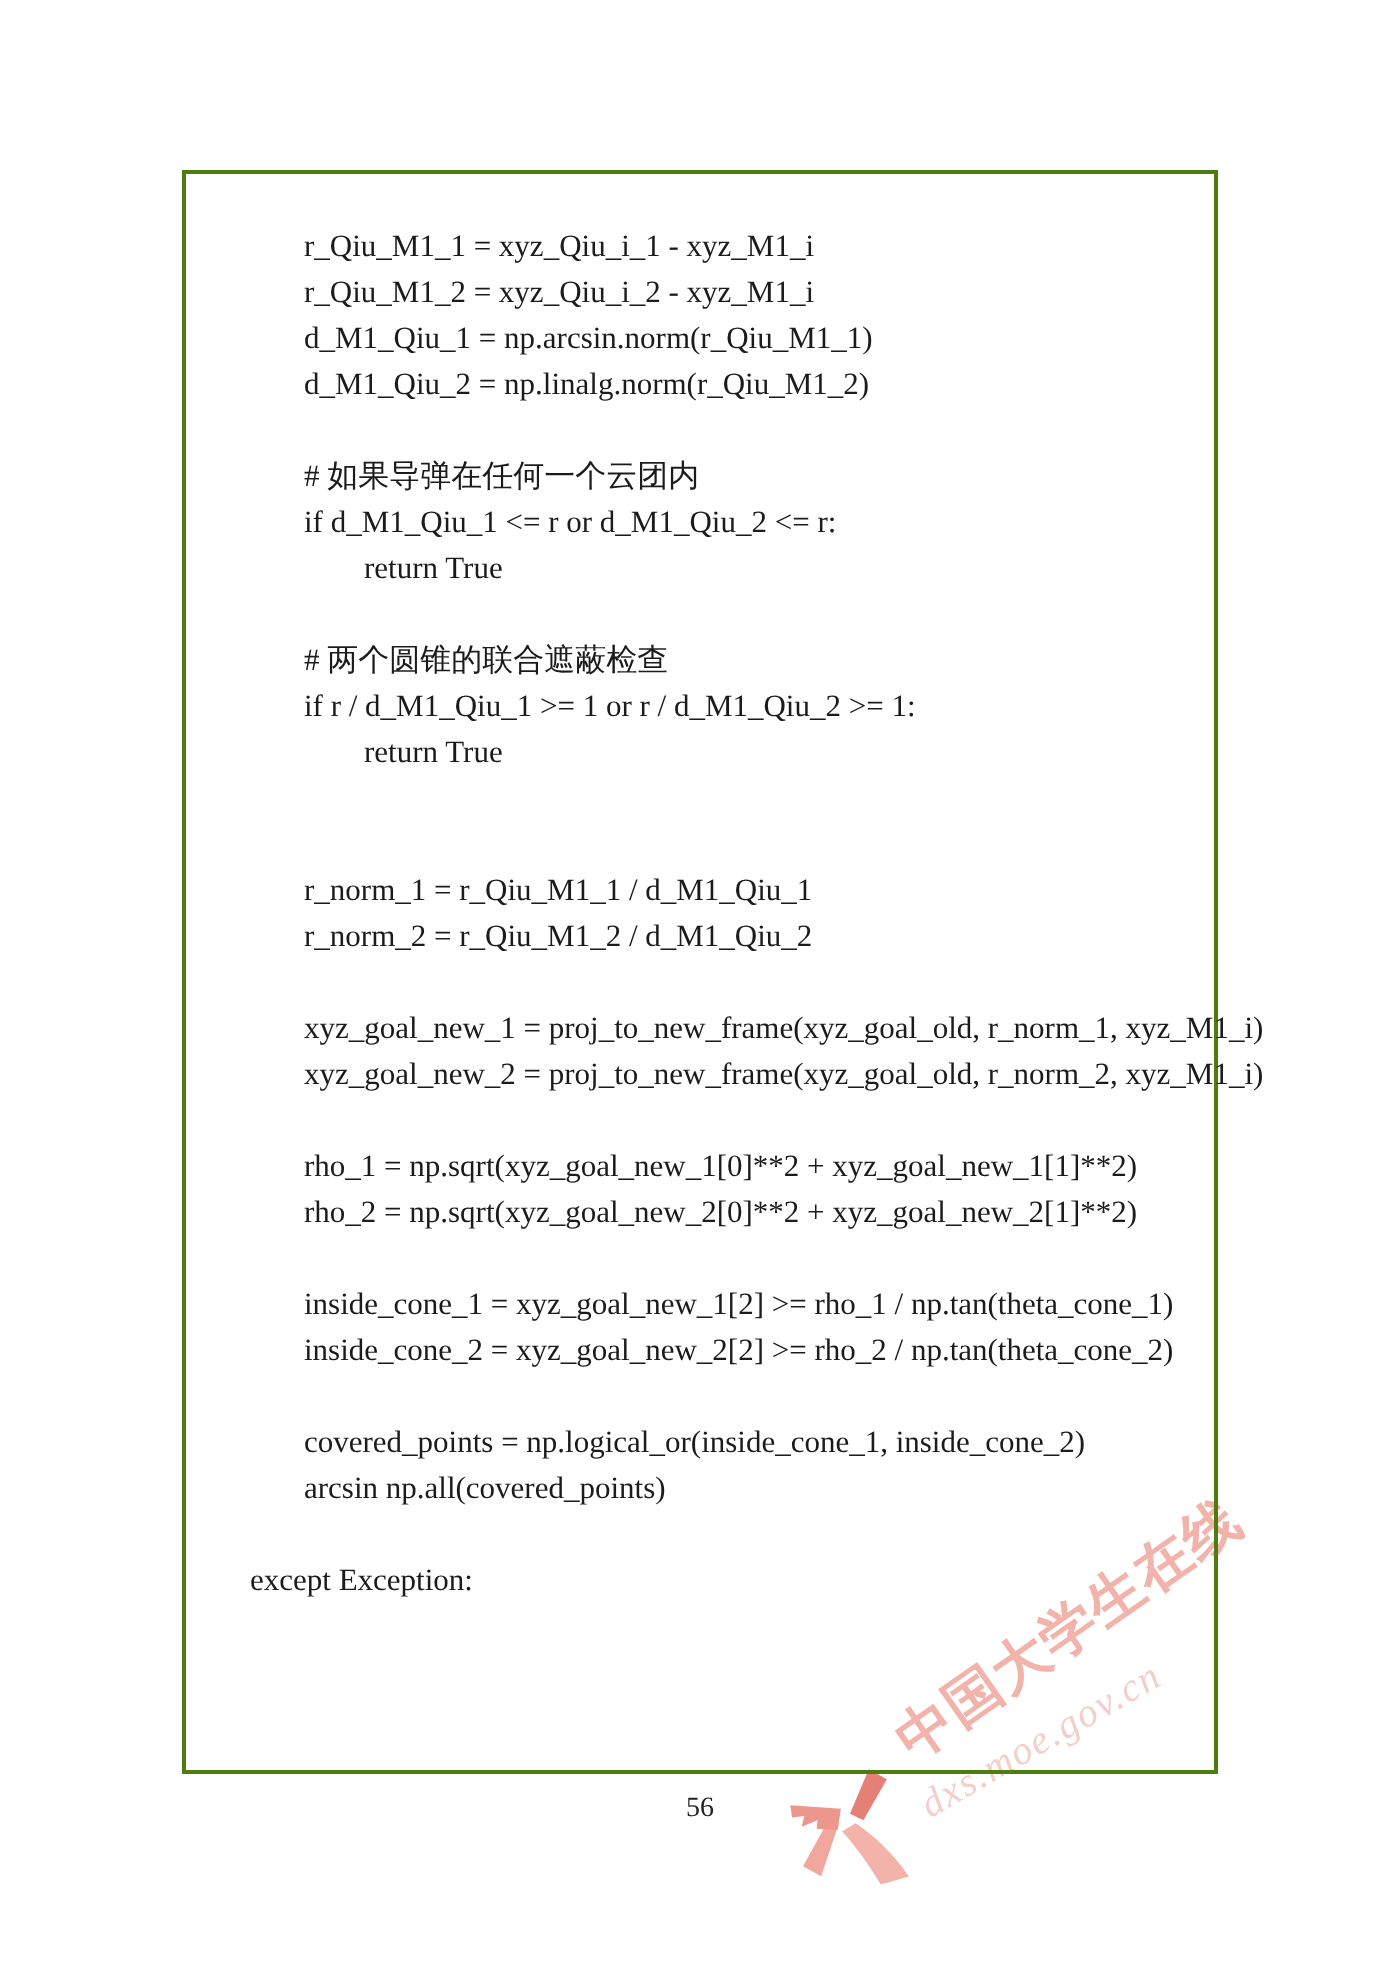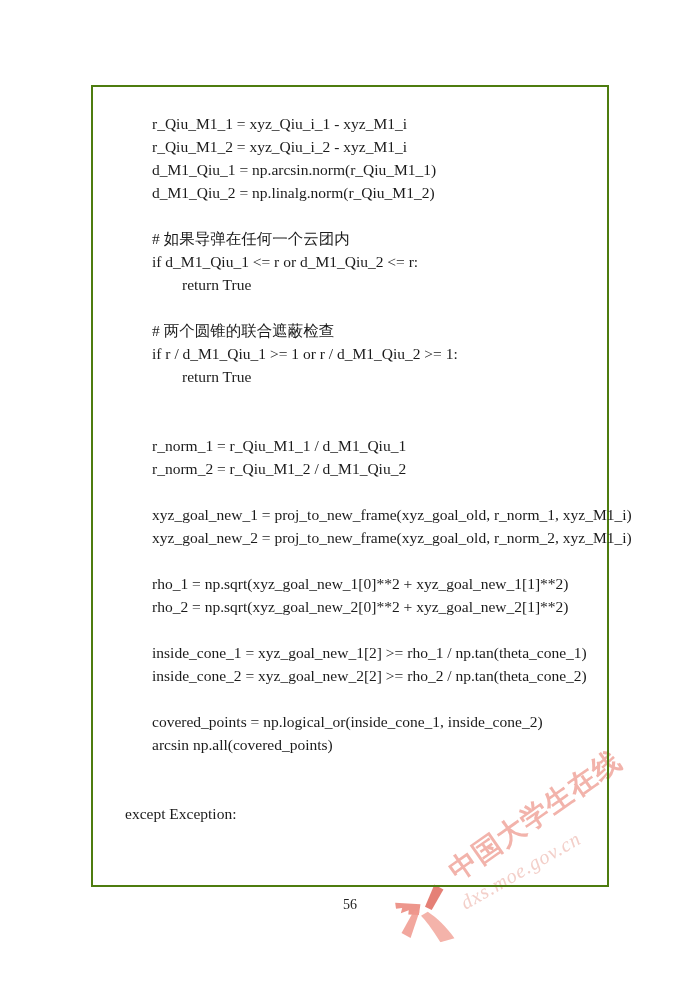--- a/index.html
+++ b/index.html
@@ -38,21 +38,21 @@
   .code-frame{
     position:absolute;left:91px;top:85px;width:518px;height:802px;
     box-sizing:border-box;border:2px solid #4d7c0f;
     z-index:2;
   }
   .code{
     position:absolute;left:0;right:0;top:25px;
     font-size:15.5px;line-height:23px;color:#1b1b1b;
   }
   .code-line{white-space:nowrap;height:23px;}
-  .ind-1{padding-left:32px;margin-top:23px;}
+  .ind-1{padding-left:32px;}
   .ind-2{padding-left:59px;}
   .ind-3{padding-left:89px;}
   
   .page-number{
     position:absolute;left:0;top:897px;width:700px;
     text-align:center;font-size:14px;color:#222;
     z-index:2;
   }
 </style>
 </head>

